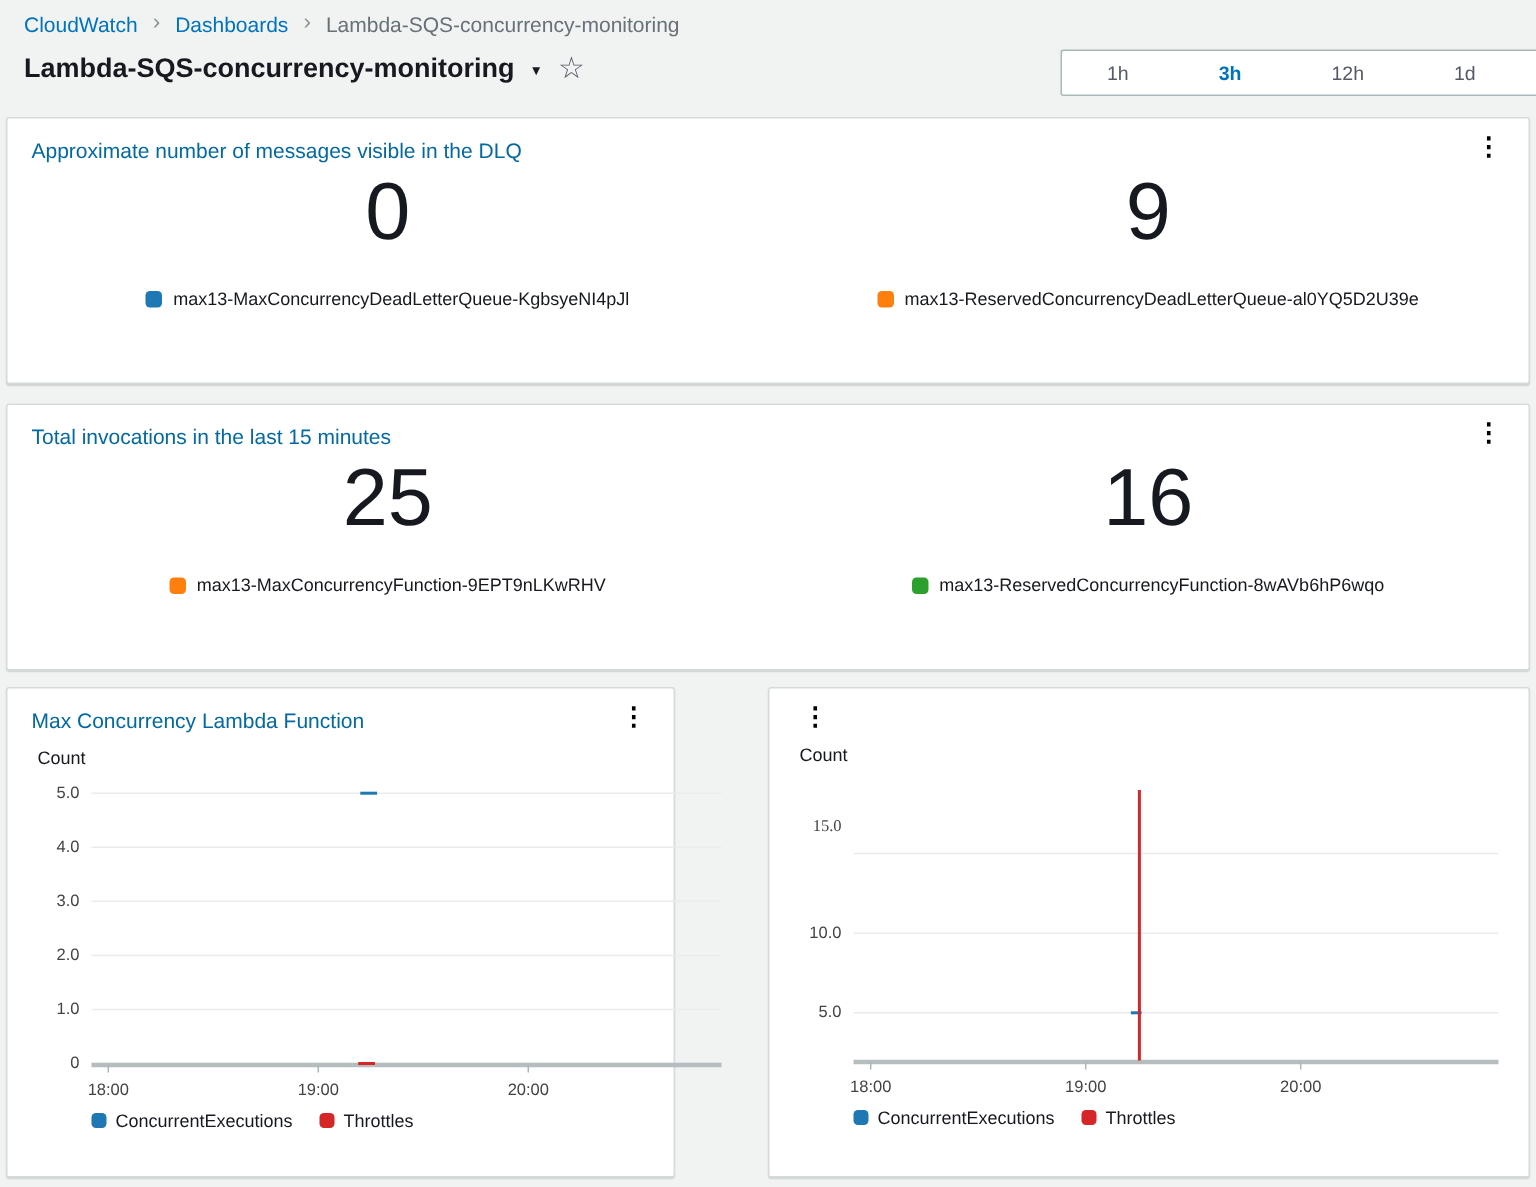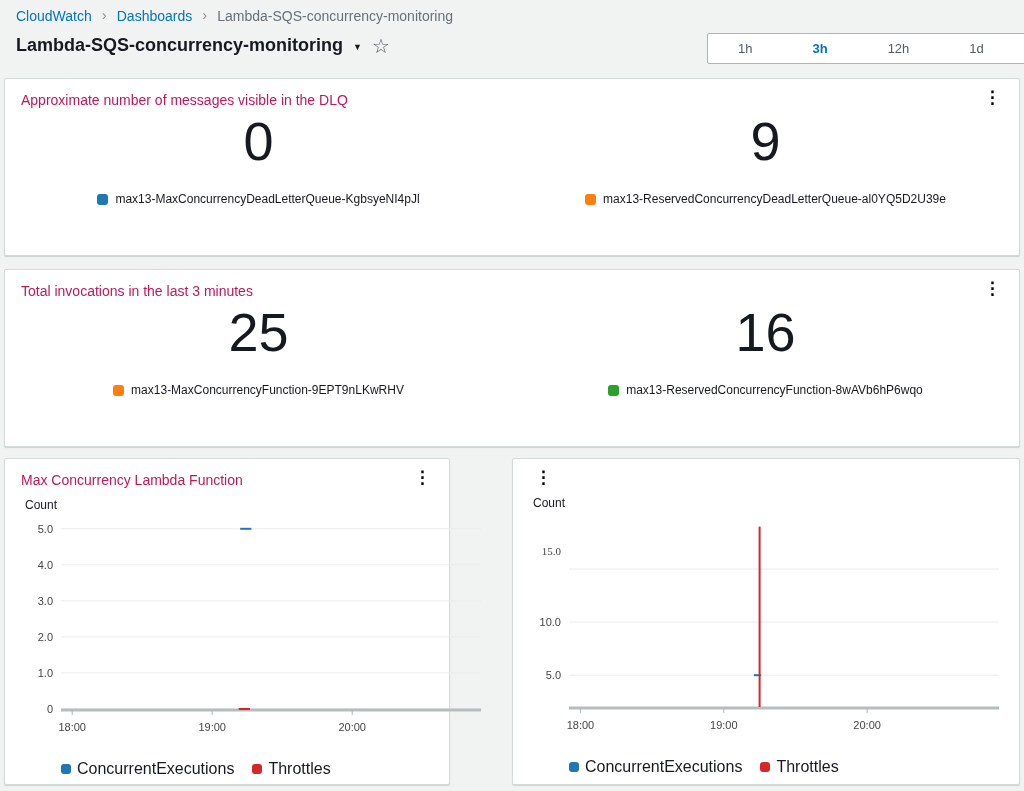--- a/index.html
+++ b/index.html
@@ -53,21 +53,21 @@
   }
   .card-dlq { left: 4px; top: 78px;  width: 1016px; height: 178px; }
   .card-inv { left: 4px; top: 269px; width: 1016px; height: 178px; }
   .card-max { left: 4px;  top: 458px; width: 446px; height: 327px; }
   .card-res { left: 512px; top: 458px; width: 508px; height: 327px; }
 
   .card-header {
     display: flex; align-items: flex-start; justify-content: space-between;
     padding: 12px 12px 0 16px;
   }
-  .card-title { font-size: 14px; color: #be185d; padding-top: 1px; }
+  .card-title { font-size: 14px; color: #0369a1; padding-top: 1px; }
   .kebab-btn {
     border: none; background: transparent; cursor: pointer;
     padding: 0 6px; margin-top: -2px;
   }
   .kebab-glyph { font-size: 17px; font-weight: 700; color: #000; line-height: 1; }
 
   
   .metrics-row { display: flex; margin-top: 4px; }
   .metric { flex: 1; display: flex; flex-direction: column; align-items: center; }
   .big-number { font-size: 54px; line-height: 58px; color: #16191f; font-weight: 400; }
@@ -87,21 +87,21 @@
   .ytick {
     position: absolute; left: 0; width: 32px; text-align: right;
     font-size: 11px; color: #444; line-height: 14px;
   }
   .xtick {
     position: absolute; width: 60px; text-align: center;
     font-size: 11px; color: #444; line-height: 14px;
   }
   .chart-legend {
     display: flex; gap: 18px; align-items: flex-start;
-    padding: 6px 16px 0 56px; font-size: 16px; color: #16191f; margin-top: 20px;
+    padding: 6px 16px 0 56px; font-size: 12px; color: #16191f;
   }
   .chart-legend .item { display: flex; align-items: center; cursor: pointer; }
   .chart-legend .legend-swatch { width: 10px; height: 10px; margin-right: 6px; }
 </style>
 </head>
 <body>
 
 <nav class="breadcrumb">
   <a>CloudWatch</a>
   <span class="crumb-sep">›</span>
@@ -146,21 +146,21 @@
       <div class="metric-legend">
         <span class="legend-swatch" style="background-color: rgb(255, 127, 14);"></span>
         <span>max13-ReservedConcurrencyDeadLetterQueue-al0YQ5D2U39e</span>
       </div>
     </div>
   </div>
 </section>
 
 <section class="card card-inv">
   <div class="card-header">
-    <div class="card-title">Total invocations in the last 3 minutes</div>
+    <div class="card-title">Total invocations in the last 15 minutes</div>
     <button class="kebab-btn">
       <span class="kebab-glyph">⋮</span>
     </button>
   </div>
   <div class="metrics-row">
     <div class="metric">
       <div class="big-number">25</div>
       <div class="metric-legend">
         <span class="legend-swatch" style="background-color: rgb(255, 127, 14);"></span>
         <span>max13-MaxConcurrencyFunction-9EPT9nLKwRHV</span>

